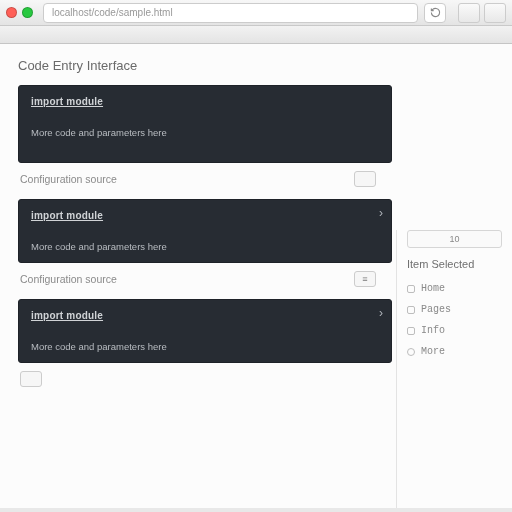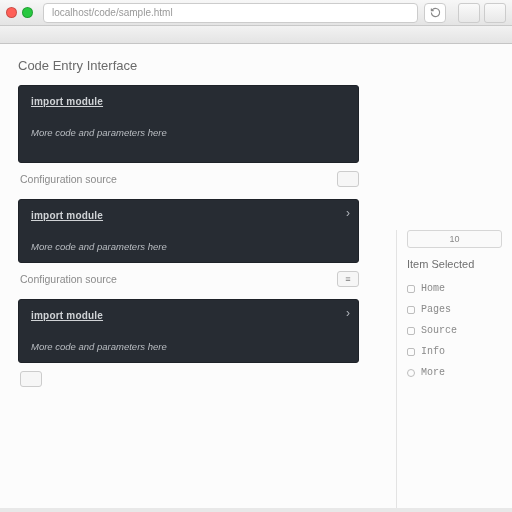--- a/index.html
+++ b/index.html
@@ -55,21 +55,21 @@
   .toolbar-strip {
     height: 18px;
     background: linear-gradient(#f2f2f2,#e4e4e4);
     border-bottom: 1px solid #c5c5c5;
   }
   .page {
     background: #fcfcfc;
     height: calc(512px - 48px);
     padding: 14px 0 0 18px;
     display: flex;
-    gap: 21px;
+    gap: 4px;
   }
   .main { flex: 1; min-width: 0; }
   .page-title {
     font-size: 13px;
     color: #6a6a6a;
     margin-bottom: 12px;
     font-weight: 400;
   }
   .code-block {
     background: #272c33;
@@ -77,47 +77,46 @@
     border-radius: 3px;
     border: 1px solid #1e2228;
     padding: 10px 12px;
     margin-bottom: 8px;
     min-height: 78px;
     position: relative;
     font-size: 10px;
   }
   .code-block.short { min-height: 60px; }
   .code-line1 { color: #d0d3d6; font-weight: 600; letter-spacing: .2px; text-decoration: underline; }
-  .code-line2 { color: #b9bdc2; margin-top: 20px; font-size: 9.5px; font-style: italic; }
+  .code-line2 { color: #b9bdc2; margin-top: 20px; font-size: 9.5px; }
   .chev {
     position: absolute; top: 6px; right: 8px;
     color: #aeb3b9; font-size: 12px;
   }
   .caption-row {
     display: flex; align-items: center; justify-content: space-between;
-    margin: 4px 0 12px 2px;
+    margin: 4px 16px 12px 2px;
     color: #8a8a8a;
     font-size: 10.5px;
   }
   .small-btn {
     height: 16px; min-width: 22px;
     border: 1px solid #ccc;
     border-radius: 3px;
     background: #f6f6f6;
     font-size: 9px;
     color: #777;
     display: flex; align-items: center; justify-content: center;
     padding: 0 4px;
   }
   .sidebar {
     width: 116px;
     border-left: 1px solid #e3e3e3;
     padding: 0 10px 0 10px;
     margin-top: 172px;
-    margin-left: 16px;
   }
   .side-pill {
     height: 18px;
     border: 1px solid #d6d6d6;
     border-radius: 3px;
     background: #fafafa;
     margin-bottom: 10px;
     display: flex; align-items: center; justify-content: center;
     font-size: 9px; color: #888;
   }
@@ -205,23 +204,20 @@
     <div class="side-pill">10</div>
     <div class="side-title">Item Selected</div>
     <ul class="side-list">
       <li>
           <span>Home</span>
         </li>
       <li>
           <span>Pages</span>
         </li>
       <li>
-          <span>Source</span>
-        </li>
-      <li>
           <span>Info</span>
         </li>
       <li class="alt">
           <span>More</span>
         </li>
     </ul>
   </div>
 </div>
 
 </body></html>

